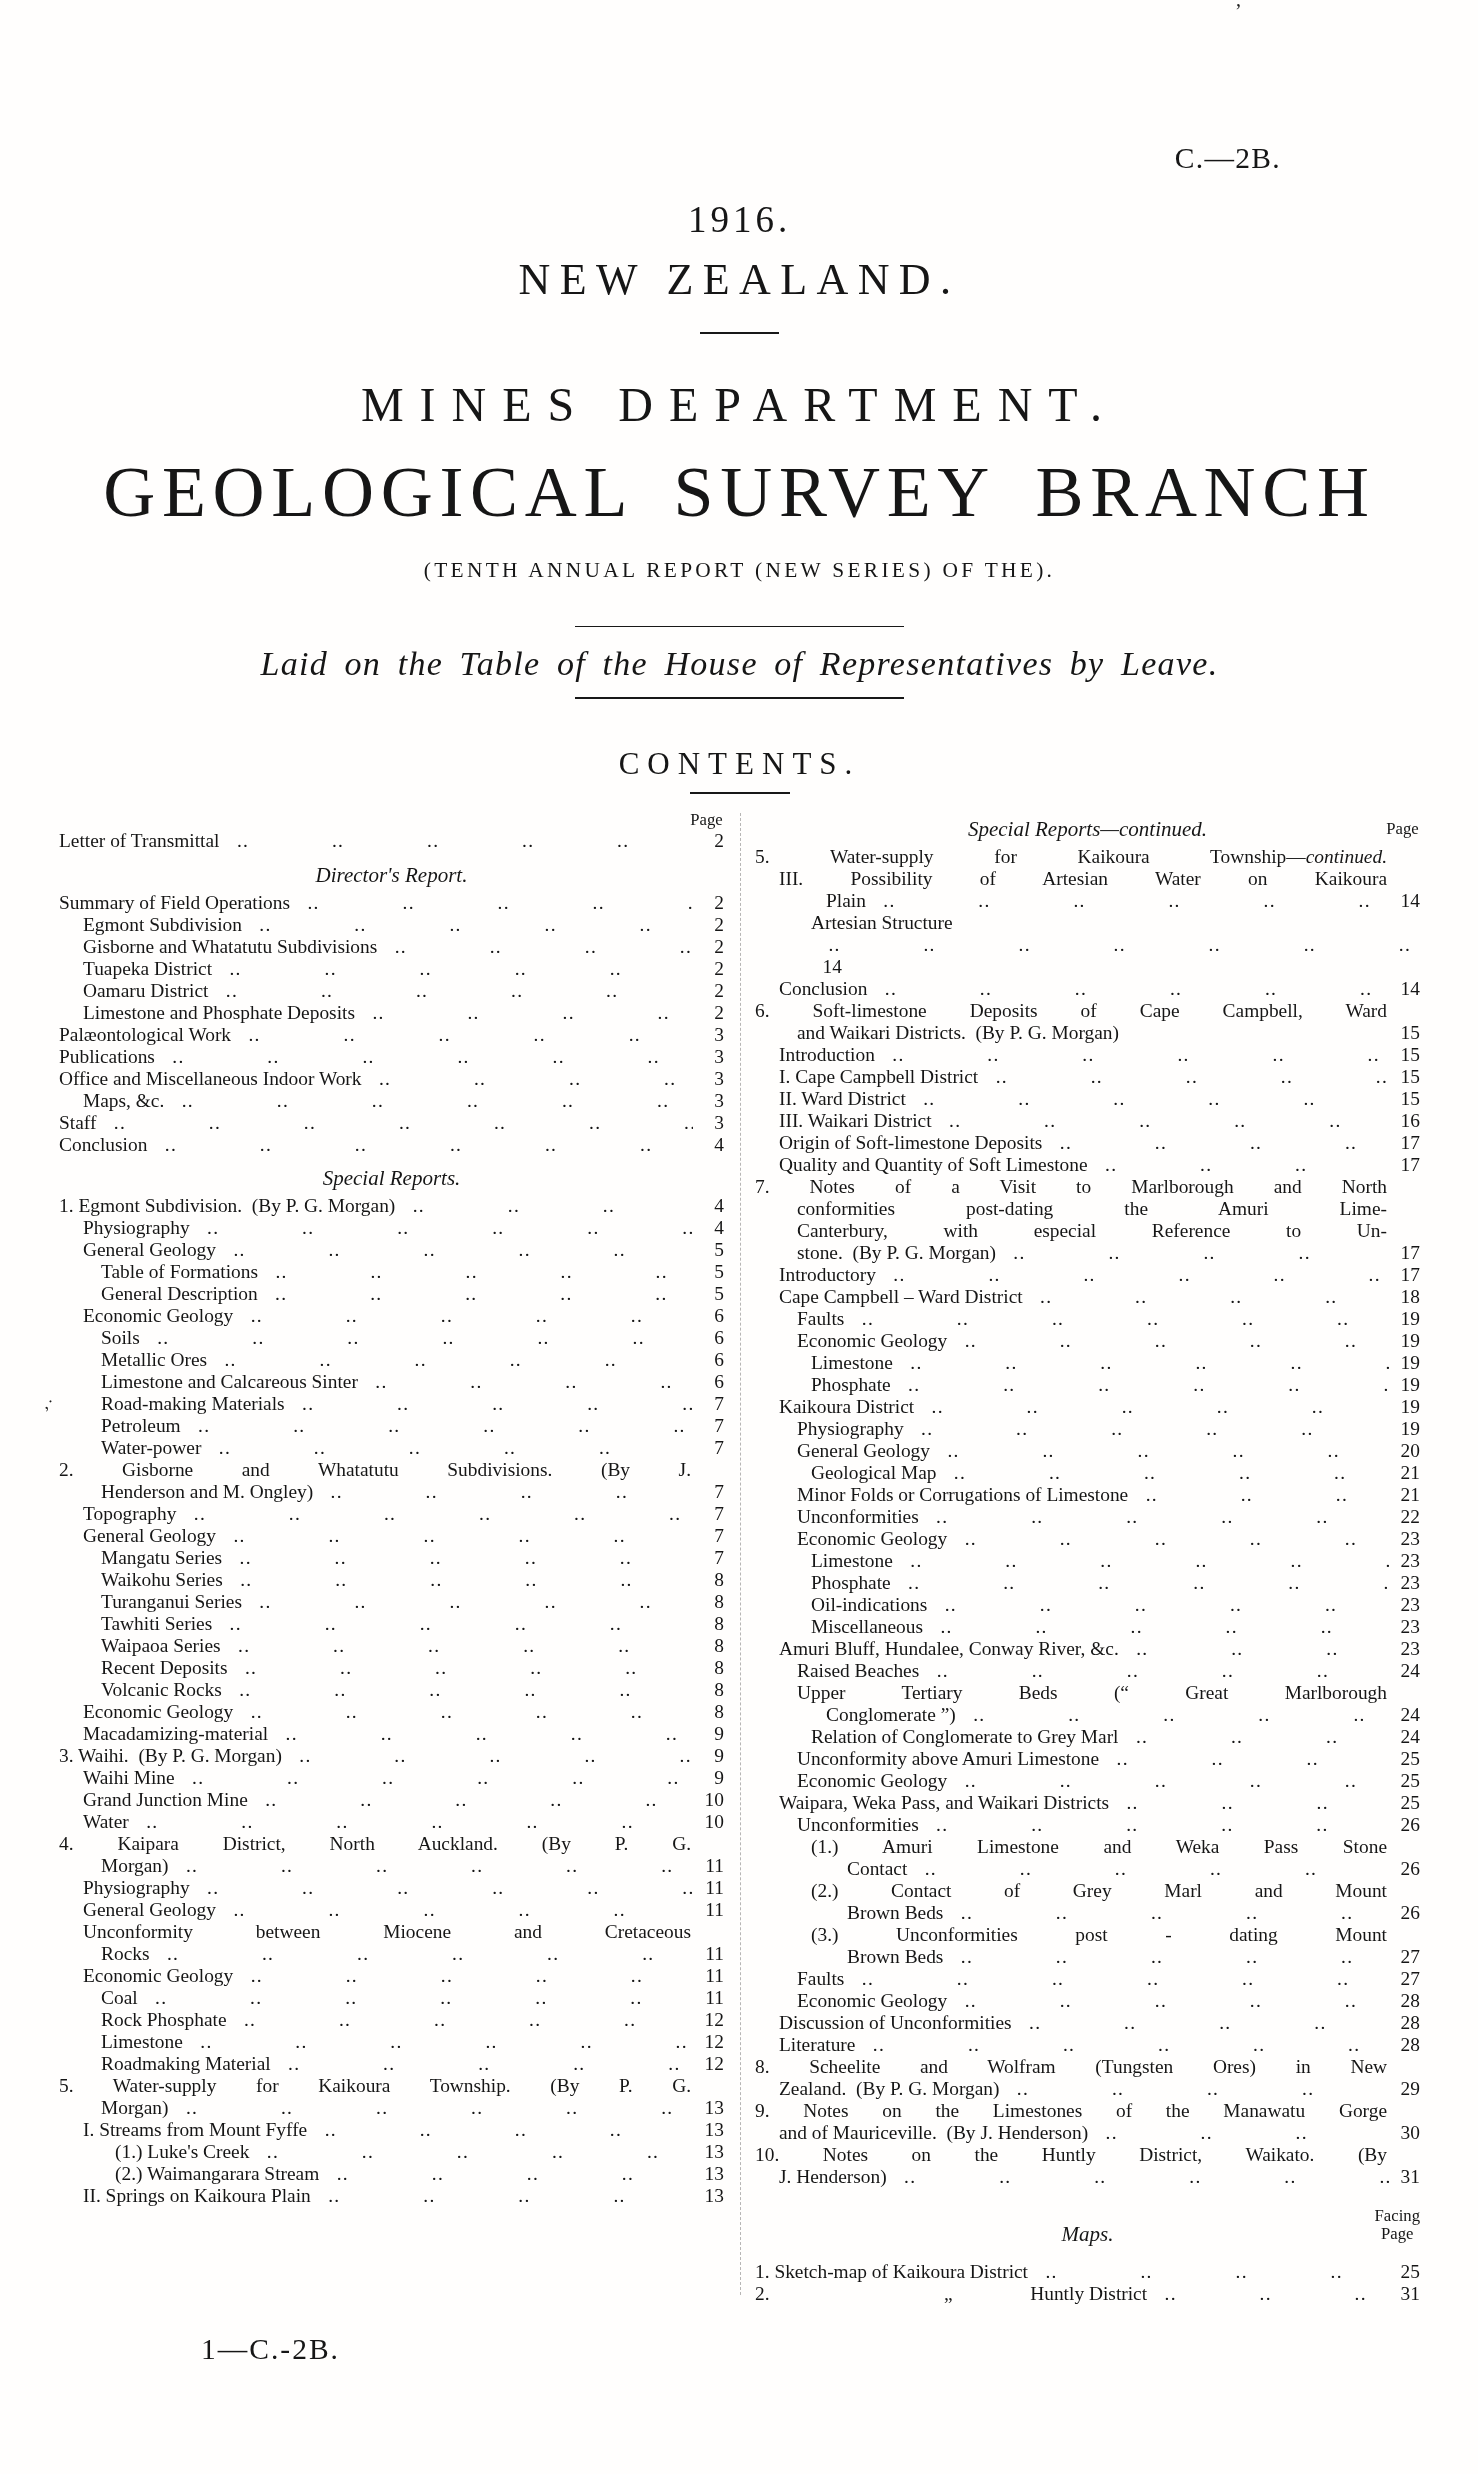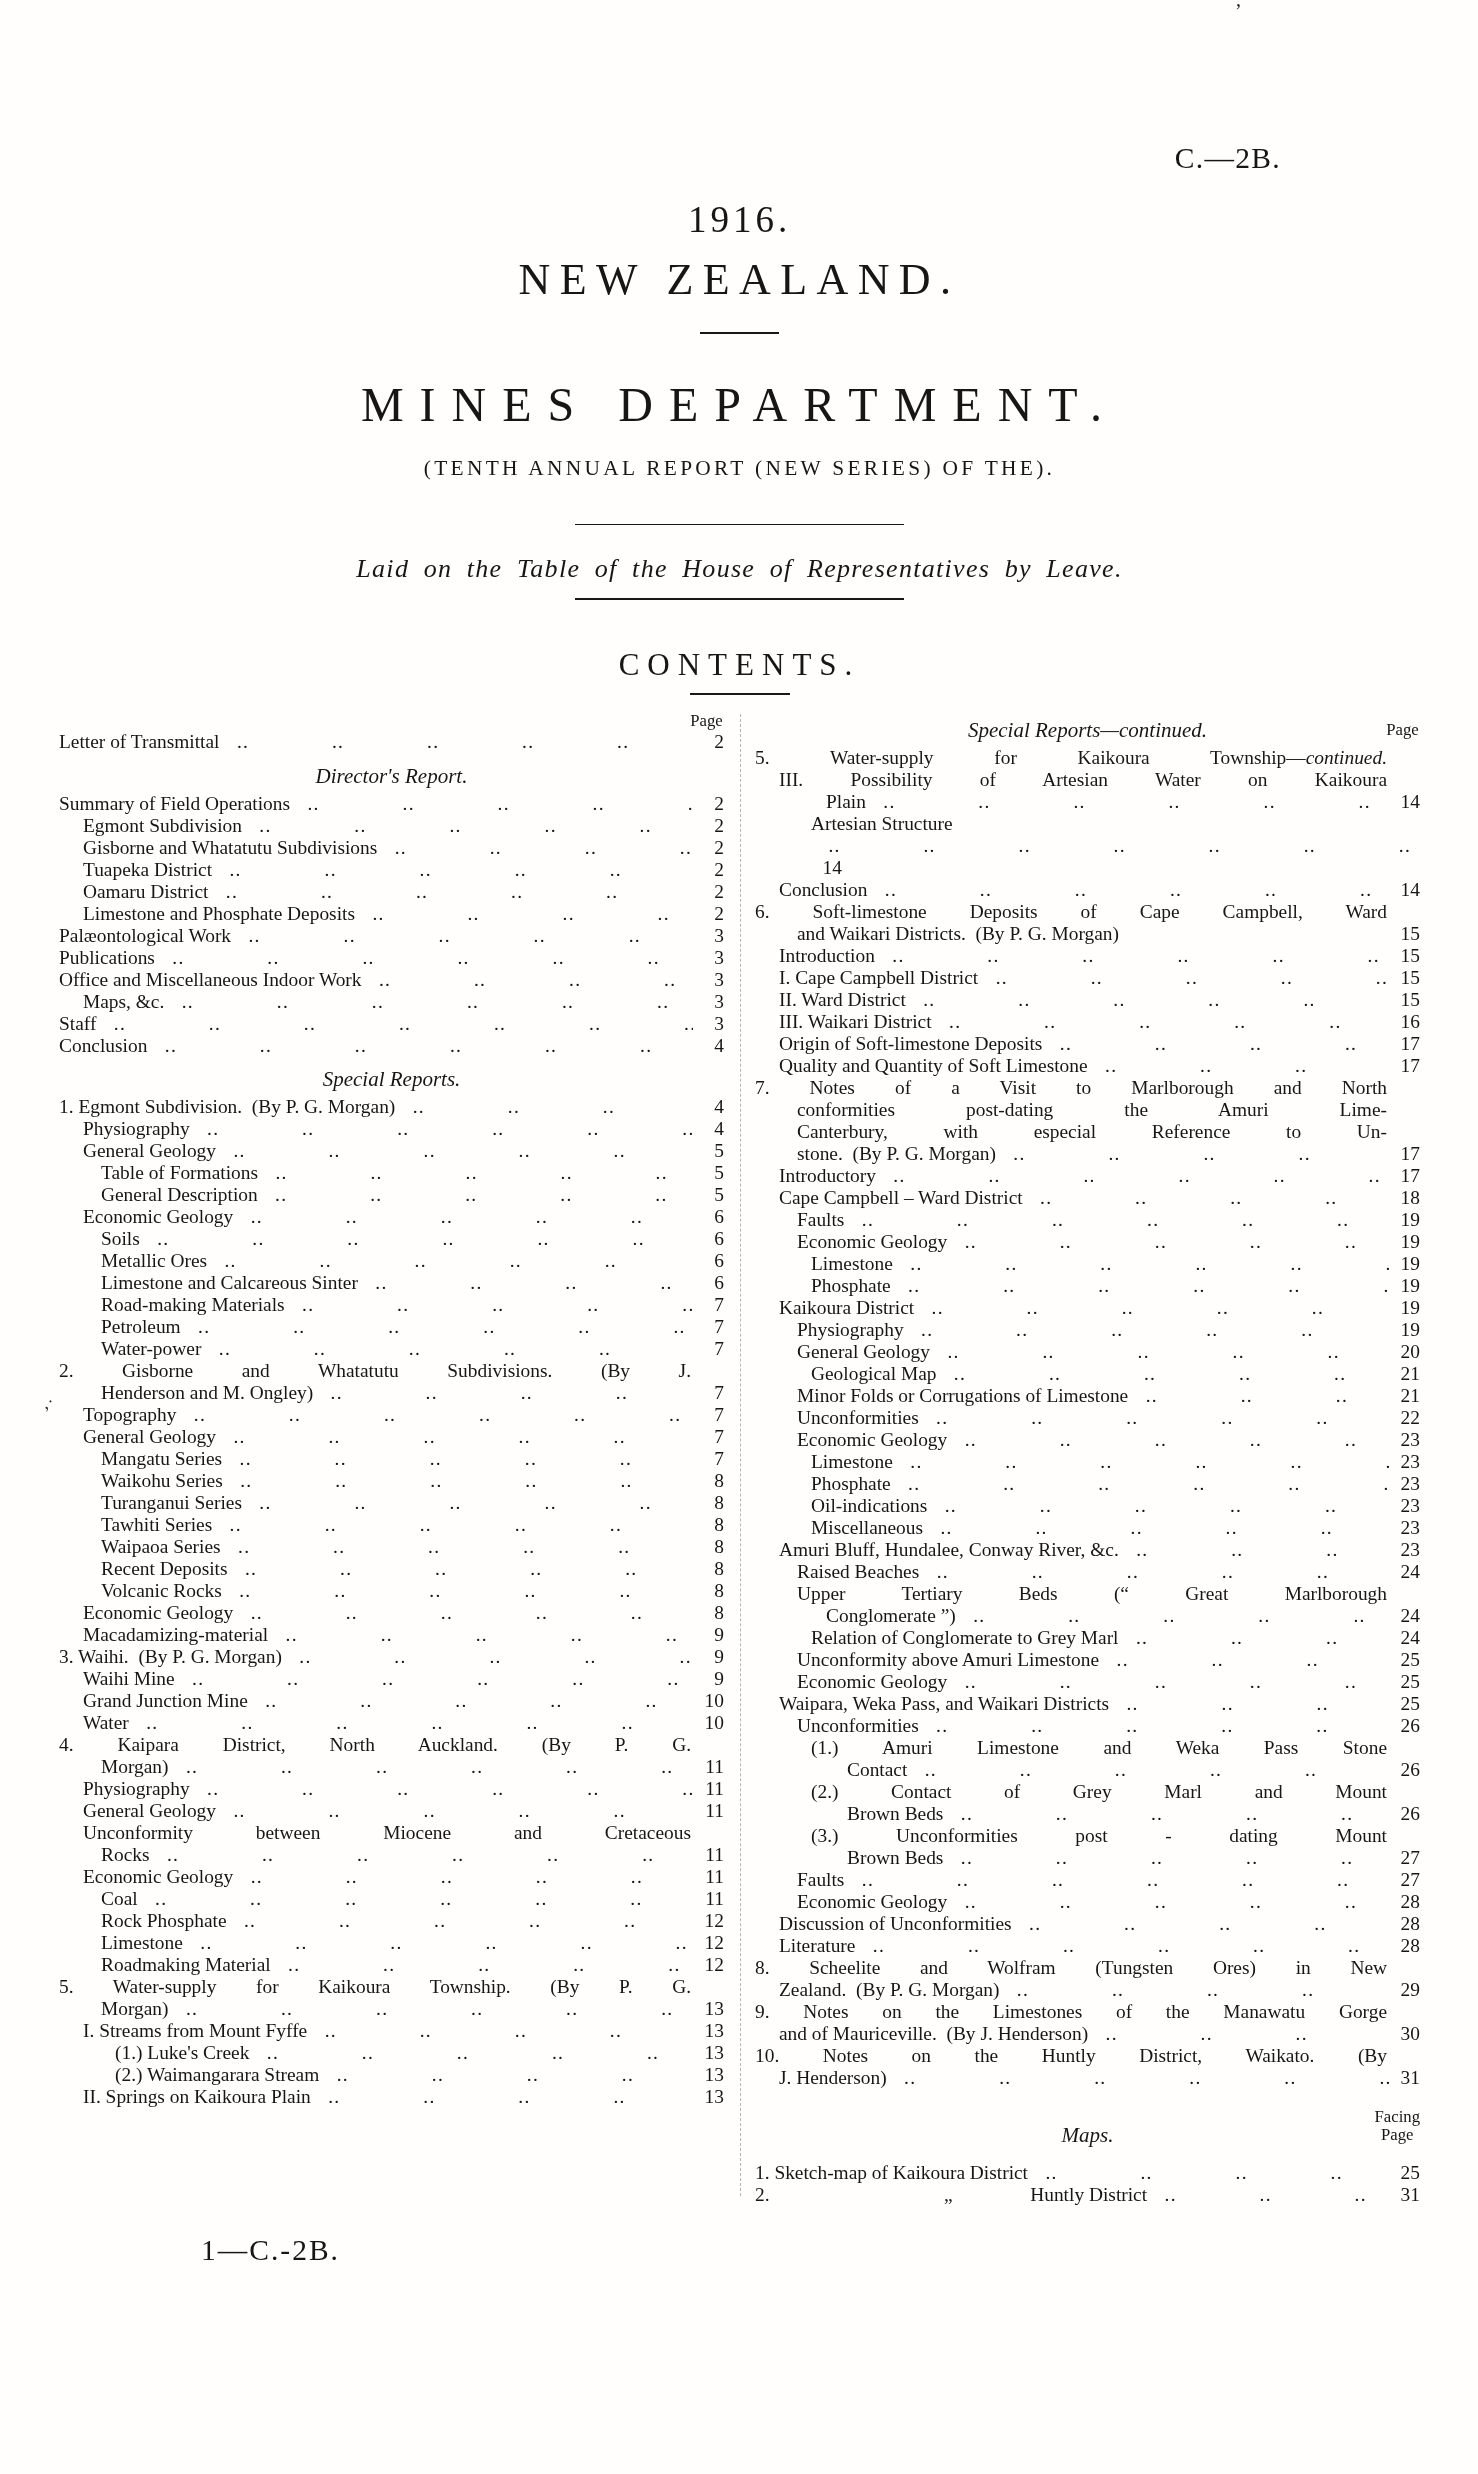--- a/index.html
+++ b/index.html
@@ -8,21 +8,21 @@
   .header{text-align:center;padding-top:198px;}
   .docref{position:absolute;top:142px;right:198px;font-size:29.5px;letter-spacing:1.3px;}
   .year{font-size:37px;letter-spacing:4px;}
   .country{font-size:44px;letter-spacing:9.4px;margin-top:13.4px;}
   .rule{border:0;border-top:2px solid #181818;}
   .rule-sm{width:79px;margin:27px auto 0;}
   .dept{font-size:48px;letter-spacing:16px;margin-top:43px;}
   .title{font-size:72px;letter-spacing:6.7px;word-spacing:17.4px;margin-top:19px;white-space:nowrap;}
   .subtitle{font-size:21.4px;letter-spacing:3.3px;margin-top:24px;}
   .rule-lg{width:329px;margin:43px auto 0;border-top-width:1.3px;}
-  .laid{font-style:italic;font-size:26px;letter-spacing:1.3px;word-spacing:6.7px;margin-top:29px;}
+  .laid{font-style:italic;font-size:34px;letter-spacing:1.3px;word-spacing:6.7px;margin-top:18px;}
   .rule-lg2{width:329px;margin:13.4px auto 0;}
   .contents{font-size:31px;letter-spacing:8px;margin-top:47px;}
   .rule-xs{width:100px;margin:10.7px auto 0;}
   .columns{display:flex;gap:31px;padding:0 59px;margin-top:12px;position:relative;}
   .col{flex:1;min-width:0;}
   .col-divider{position:absolute;left:50%;top:6.7px;bottom:9.4px;width:0;
                border-left:1.3px dashed rgba(30,30,30,.32);}
   .pagelabel{text-align:right;font-size:16.7px;line-height:20px;margin-top:4px;padding-right:1.3px;}
   .heading{text-align:center;font-style:italic;font-size:21px;line-height:22px;
            margin:11.4px 0 6px;position:relative;}
@@ -49,20 +49,21 @@
 
 <div class="sheet">
   <div class="artifact art-tick">’</div>
   <div class="docref">C.—2B.</div>
 
   <div class="header">
     <div class="year">1916.</div>
     <div class="country">NEW ZEALAND.</div>
     <hr class="rule rule-sm">
     <div class="dept">MINES DEPARTMENT.</div>
+    <div class="title">GEOLOGICAL SURVEY BRANCH</div>
     <div class="subtitle">(TENTH ANNUAL REPORT (NEW SERIES) OF THE).</div>
     <hr class="rule rule-lg">
     <div class="laid">Laid on the Table of the House of Representatives by Leave.</div>
     <hr class="rule rule-lg2">
     <div class="contents">CONTENTS.</div>
     <hr class="rule rule-xs">
   </div>
 
   <div class="columns">
     <div class="col-divider"></div>

